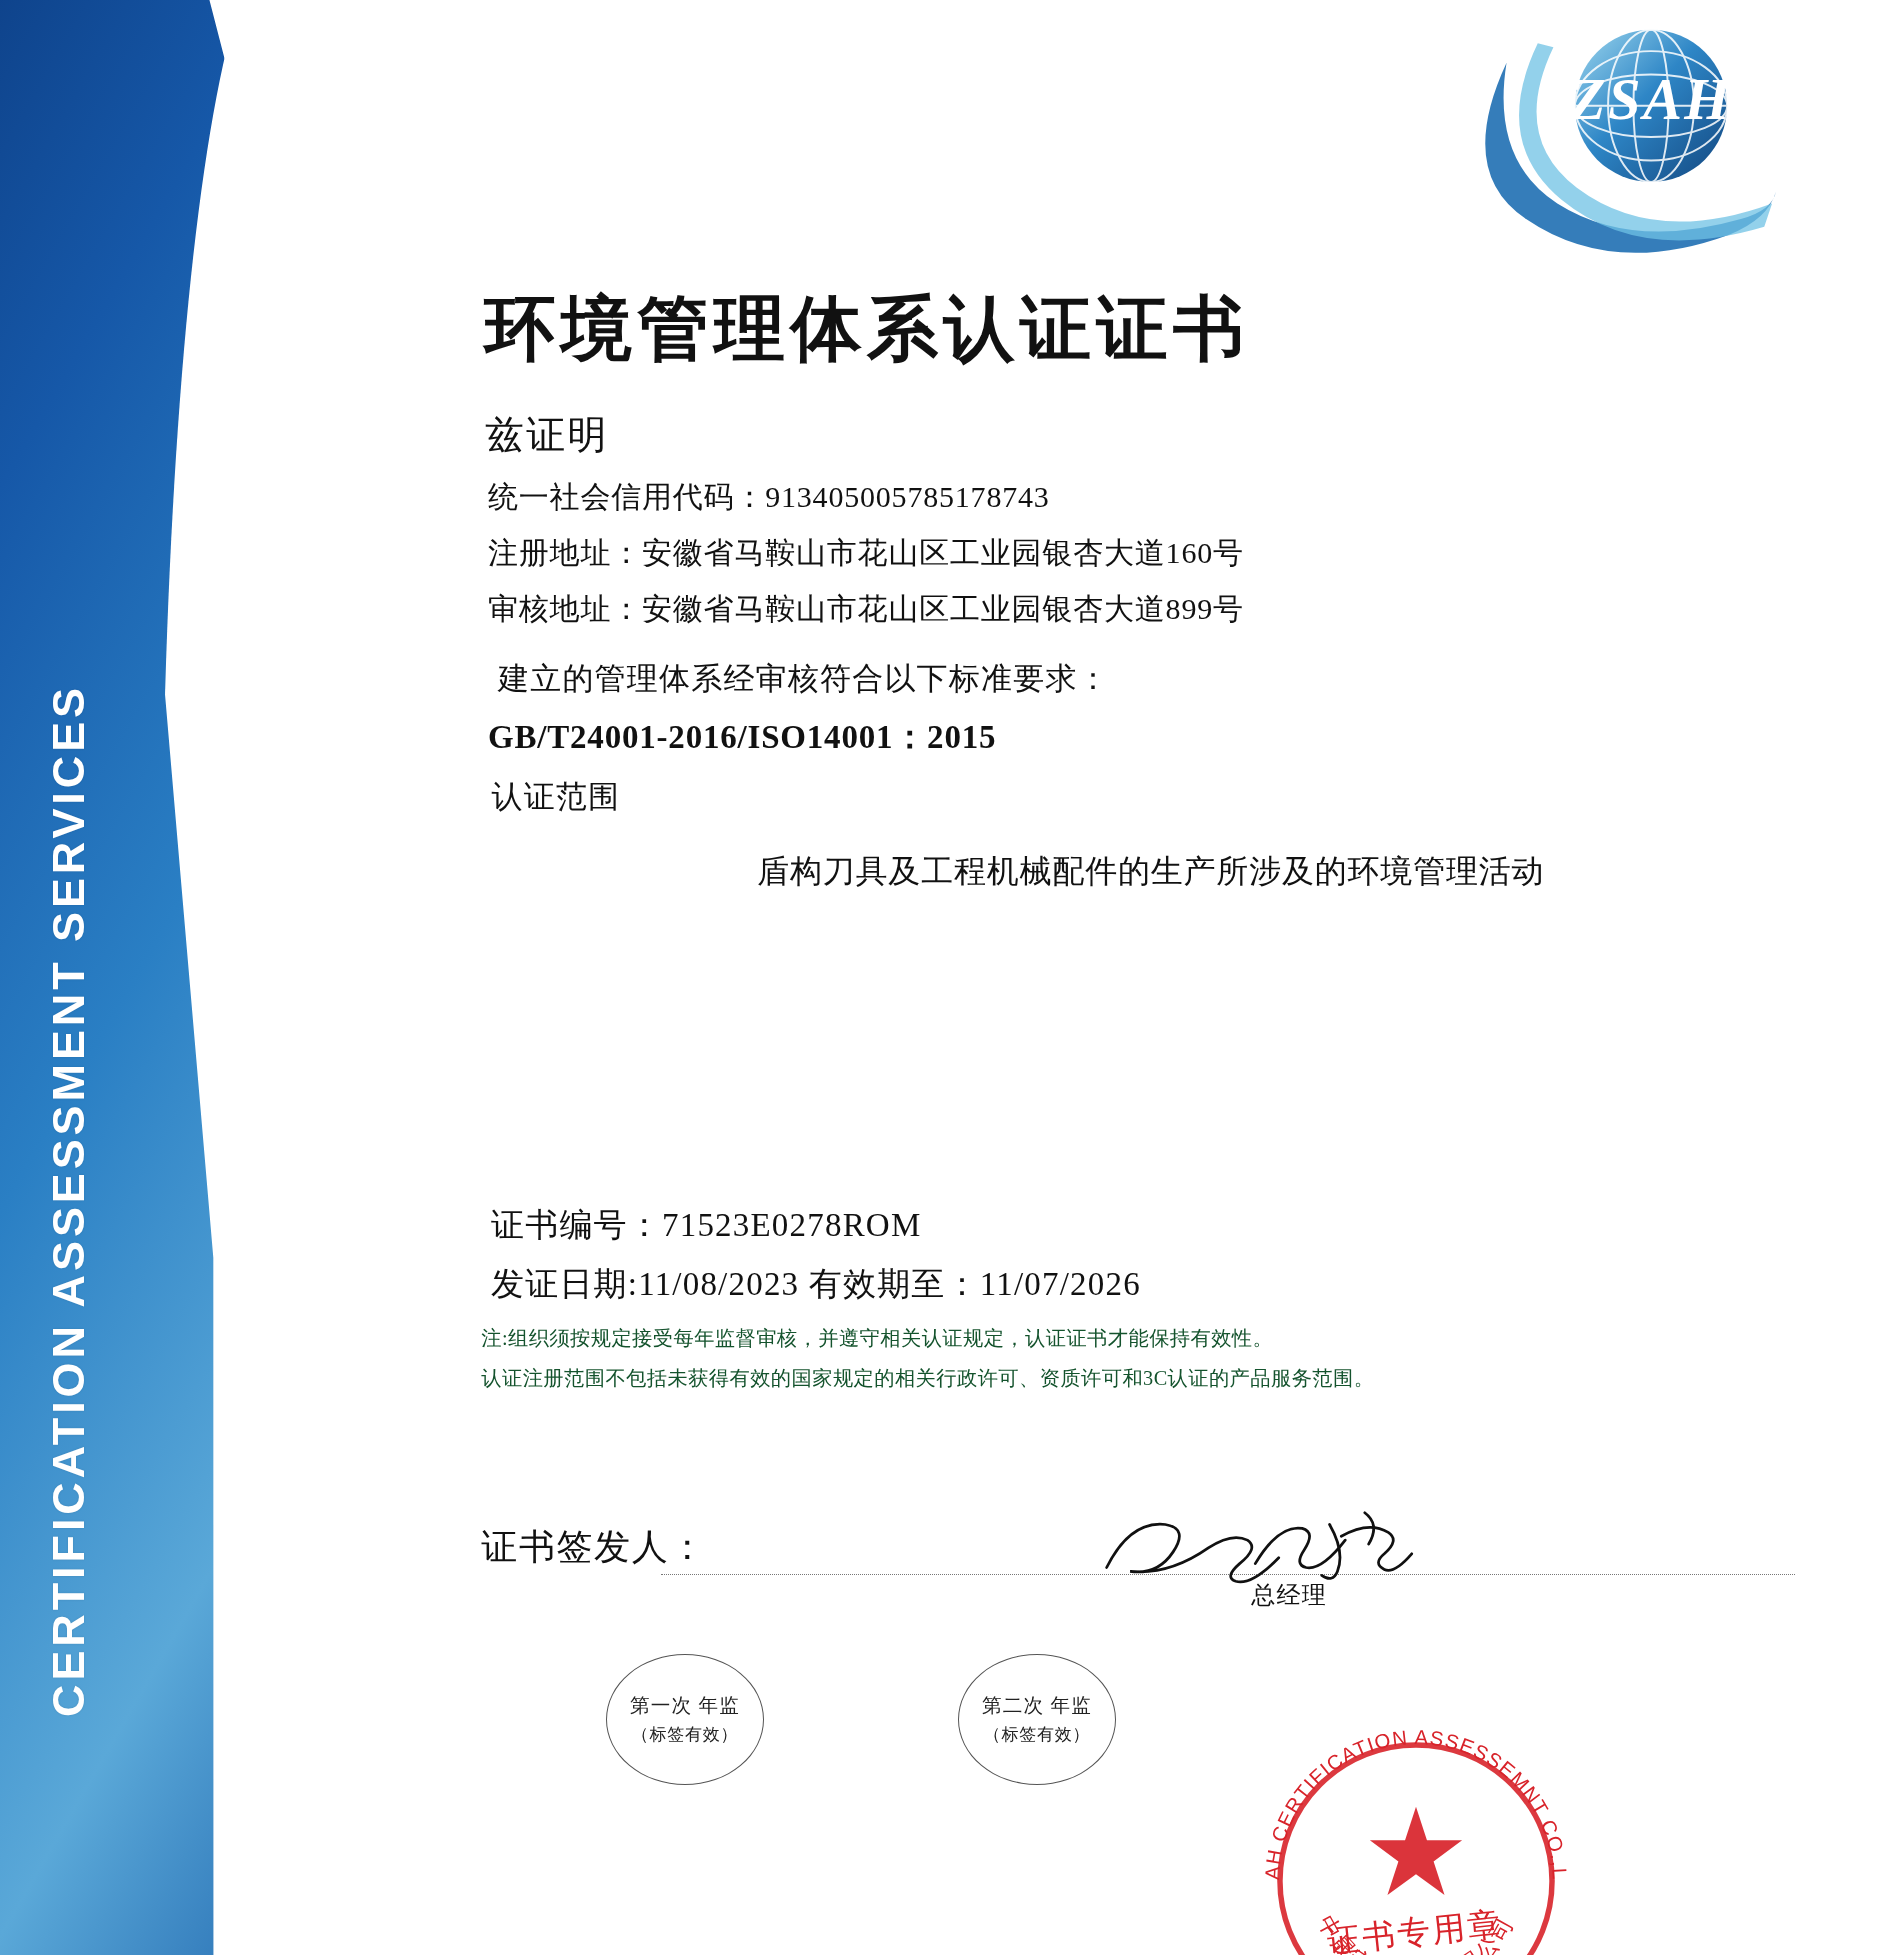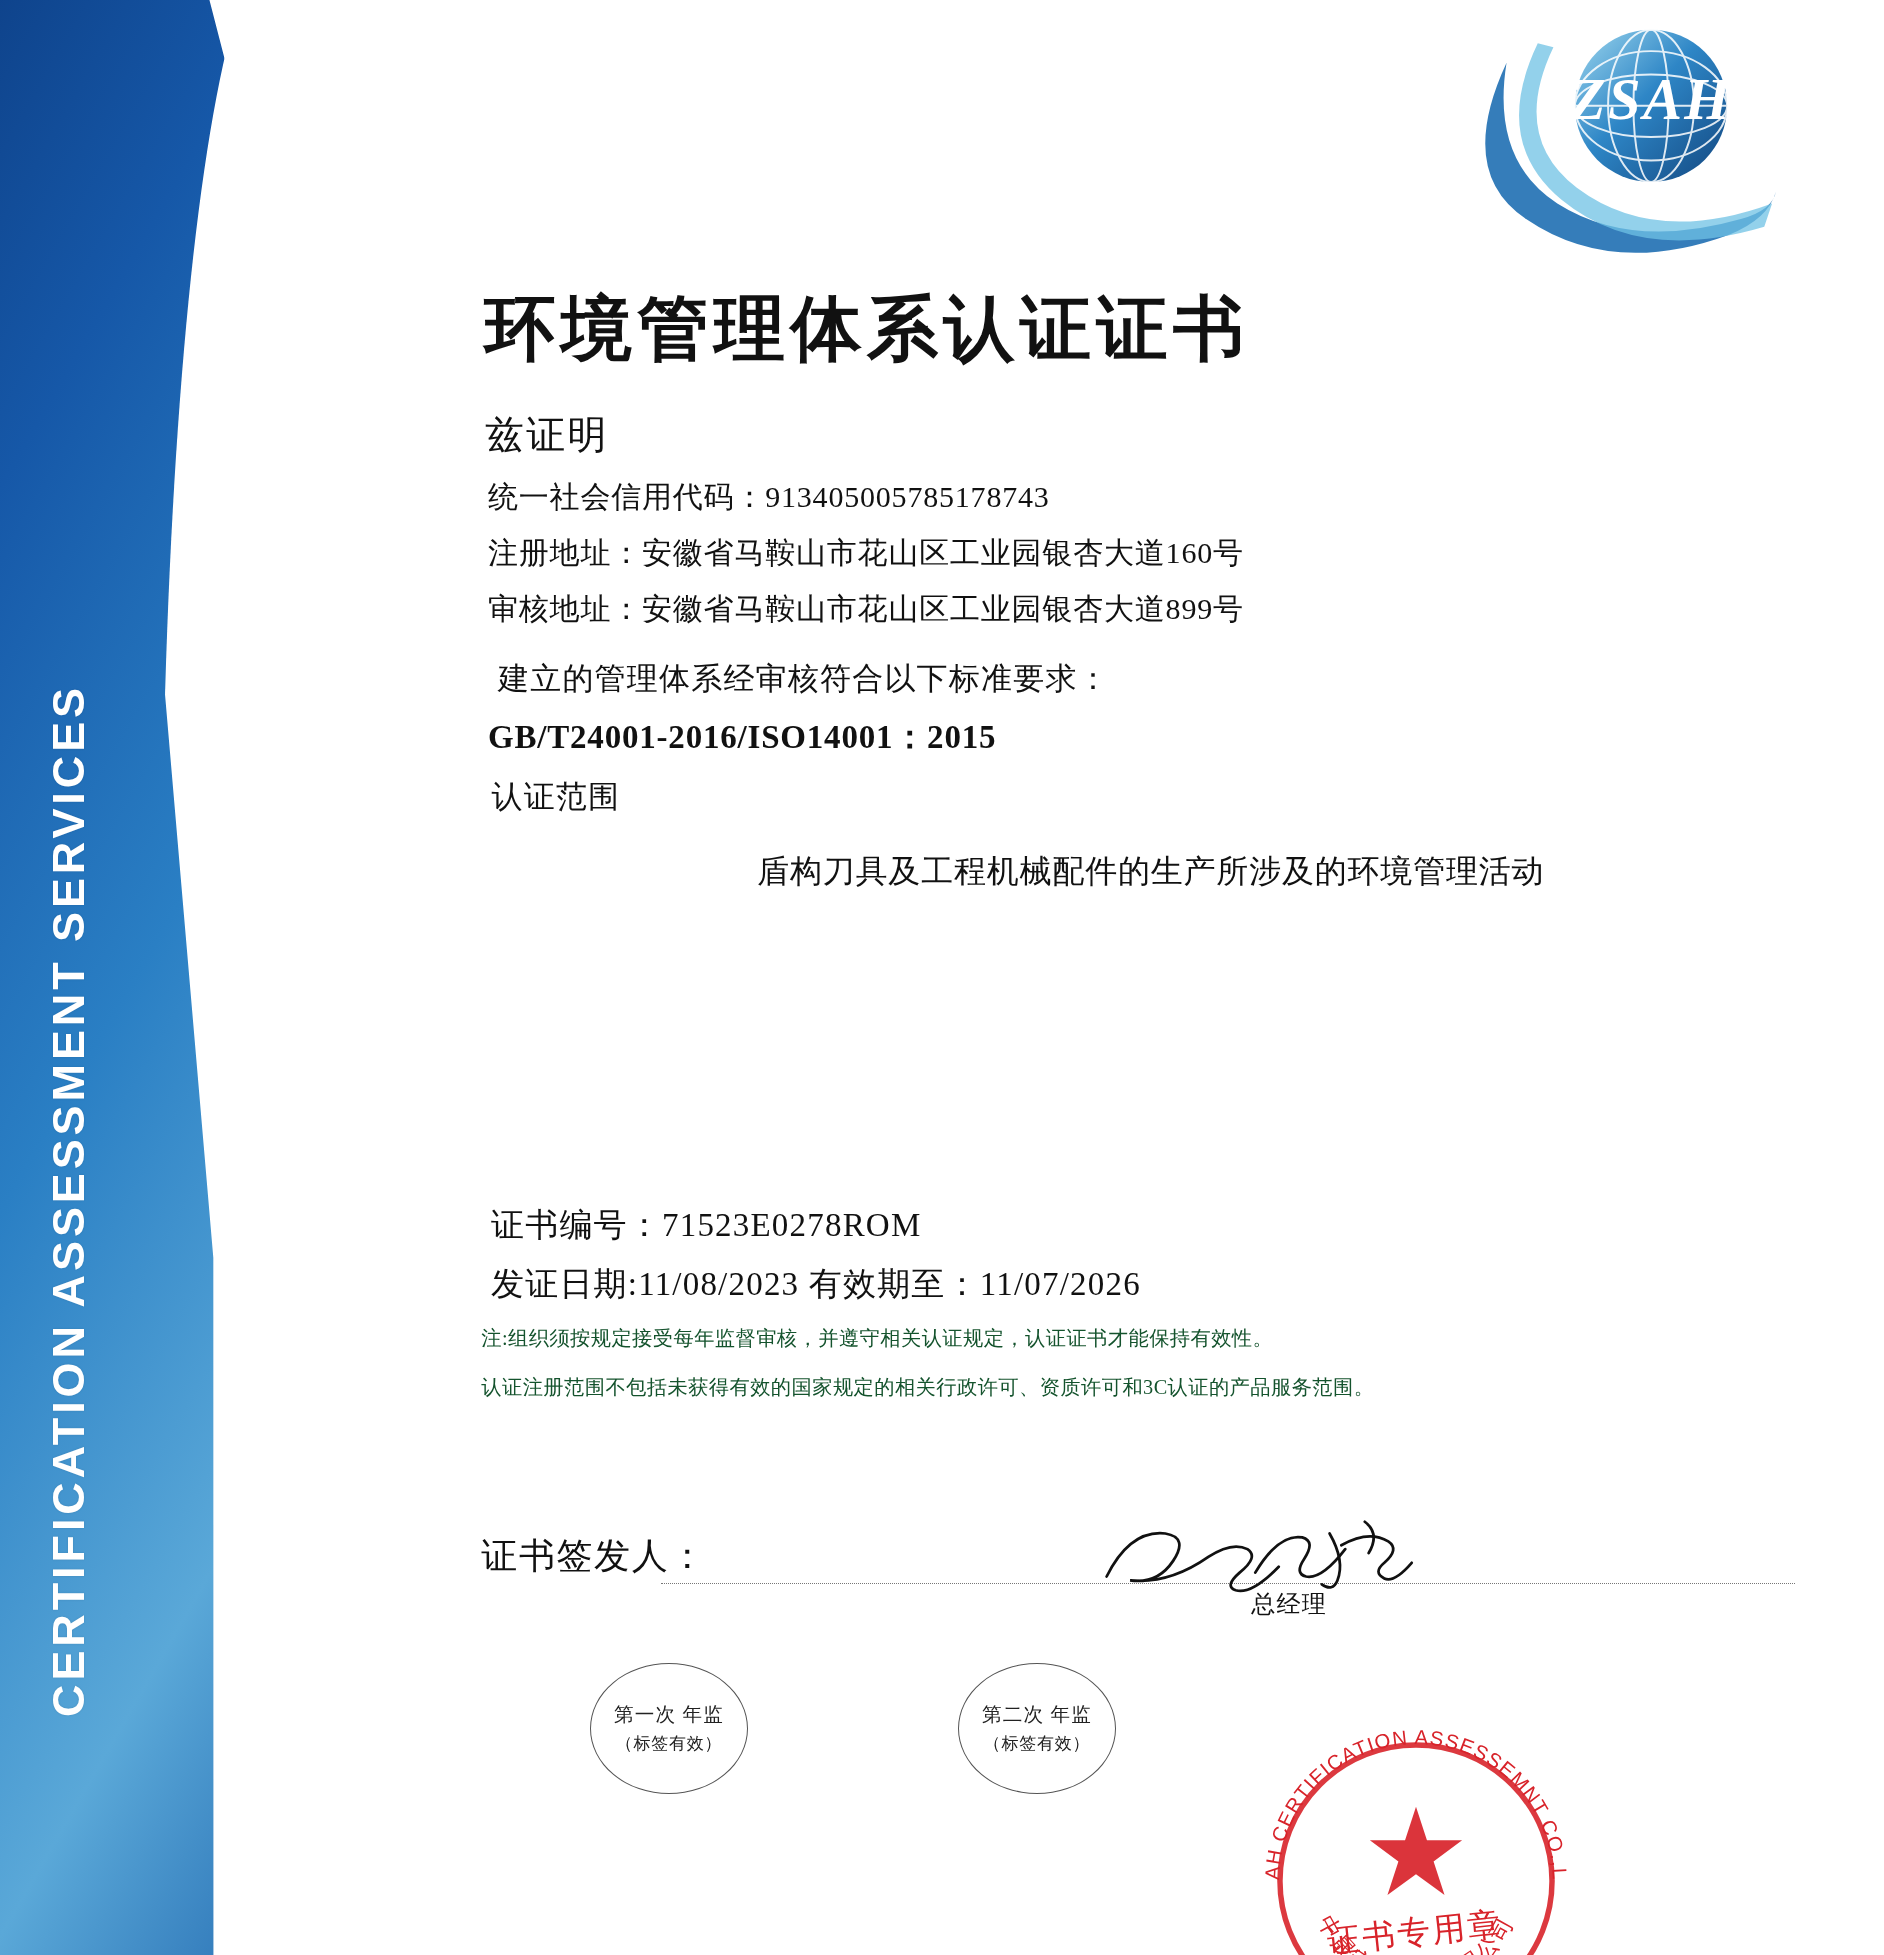--- a/index.html
+++ b/index.html
@@ -161,21 +161,21 @@
     margin: 14px 0 0 30px;
     letter-spacing: 1.2px;
   }
   .note-small {
     font-family: "Liberation Serif", serif;
     font-size: 20.3px;
     color: #14532d;
     margin: 16.4px 0 0 20.3px;
     letter-spacing: 0.4px;
   }
-  .note-small.second { margin-top: 21px; }
+  .note-small.second { margin-top: 12px; }
 
   
   .sign-row {
     position: relative;
     margin: 113px 0 0 20.3px;
     height: 102px;
   }
   .sign-label {
     position: absolute;
     left: 0;
@@ -234,21 +234,21 @@
     border-radius: 50%;
     display: flex;
     flex-direction: column;
     align-items: center;
     justify-content: center;
     font-family: "Liberation Serif", serif;
     color: #222;
   }
   .circ .l1 { font-size: 19.6px; letter-spacing: 1.2px; }
   .circ .l2 { font-size: 17px; letter-spacing: 0.8px; margin-top: 3.9px; }
-  .circ-1 { left: 0; top: 0; }
+  .circ-1 { left: 16px; top: 0; }
   .circ-2 { left: 368px; top: 0; }
 </style>
 </head>
 <body>
 
 <div class="page">
 
   <div class="left-band">
     <div class="band-shape"></div>
     <div class="band-curve"></div>

